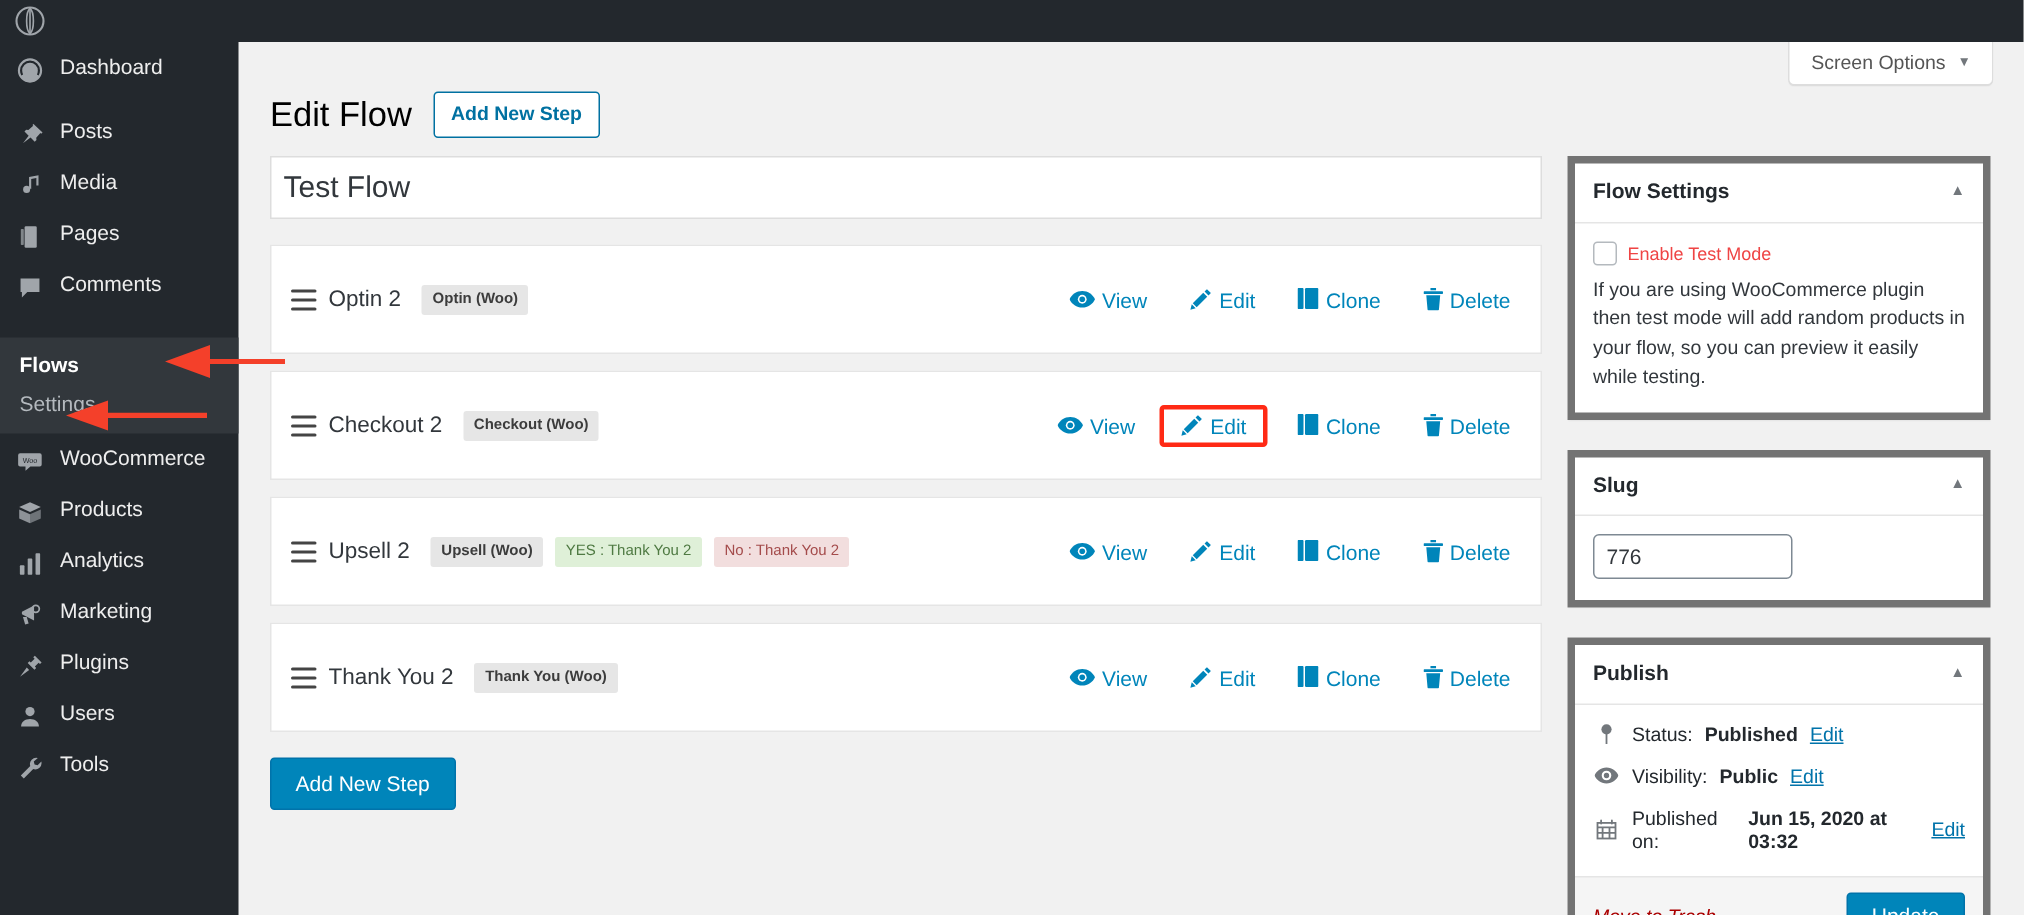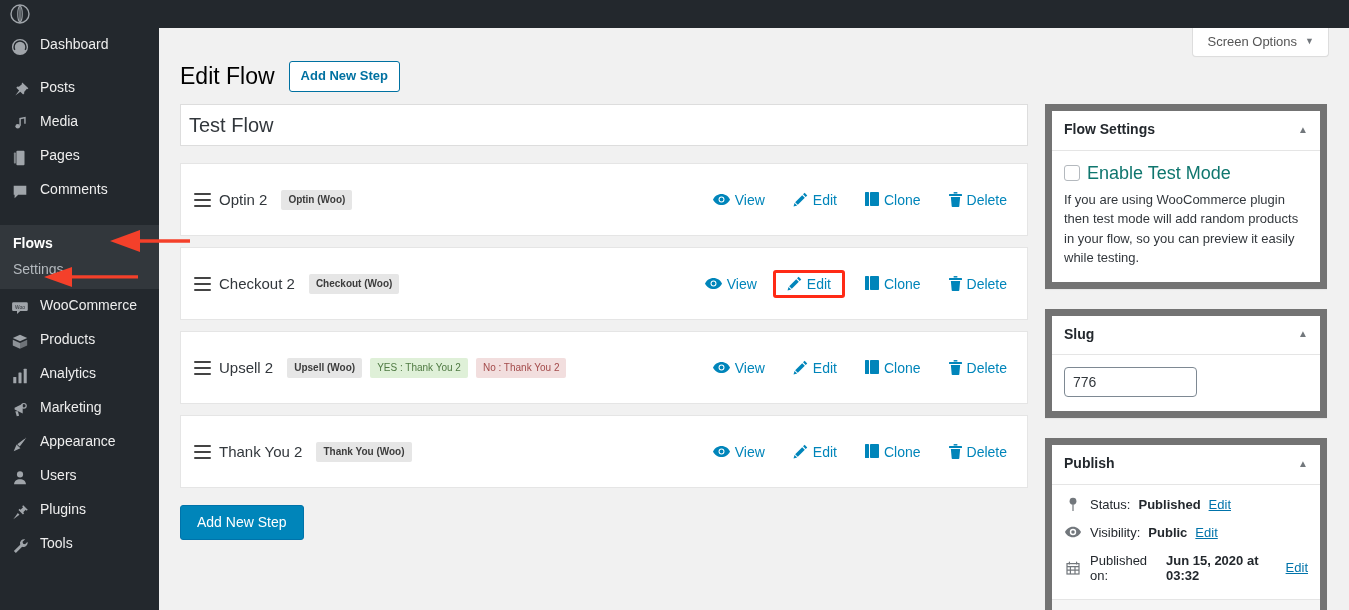--- a/index.html
+++ b/index.html
@@ -221,21 +221,21 @@
     font-weight: normal;
     border-radius: 3px;
     padding: 7px 16px 8px;
     cursor: pointer;
     line-height: 1.3;
   }
 
   
   .postbox {
     background: #fff;
-    border: 7px solid #737373;
+    border: 5px solid #737373;
     margin-bottom: 20px;
     box-shadow: 0 1px 1px rgba(0,0,0,.04);
   }
   .postbox-header {
     display: flex; align-items: center; justify-content: space-between;
     border-bottom: 1px solid #e5e5e5;
     padding: 9px 12px 10px;
   }
   .postbox-header h2 {
     margin: 0;
@@ -249,21 +249,21 @@
 
   .cb-line { display: flex; align-items: center; gap: 7px; margin-bottom: 6px; }
   .cb-box {
     width: 16px; height: 16px;
     border: 1px solid #b4b9be;
     background: #fff;
     border-radius: 3px;
     flex: 0 0 16px;
     cursor: pointer;
   }
-  .cb-label { font-size: 18px; color: #0f766e; }
+  .cb-label { font-size: 12px; color: #ef4444; }
   .help-text {
     font-size: 13px;
     color: #32373c;
     line-height: 1.5;
     margin: 0;
   }
 
   #slug-input {
     width: 133px;
     height: 30px;
@@ -442,48 +442,39 @@
     <span class="mi-icon">
       <svg width="18" height="18" viewBox="0 0 20 20" fill="currentColor">
         <path d="M4 7.5l9-4.5v11l-9-4.5z"></path>
         <circle cx="14.3" cy="5.4" r="2.6" fill="none" stroke="currentColor" stroke-width="1.3"></circle>
         <path d="M4.8 11.4l1.6 5.6 2.6-.7-1.4-4.9z"></path>
       </svg>
     </span>
     <span>Marketing</span>
   </div>
 
-  <div class="menu-item">
-    <span class="mi-icon">
-      <svg width="18" height="18" viewBox="0 0 20 20" fill="currentColor">
-        <path d="M17.6 3.4c-.8-.9-2-.5-3.2.4L7 9.2l2.7 2.7 5.5-7.4c.9-1.2 1.3-2.4.4-3.1z" transform="translate(0,1)"></path>
-        <path d="M6.2 10.6L3 18l7.4-3.2z"></path>
-      </svg>
-    </span>
-    <span>Appearance</span>
+
+  <div class="menu-item">
+    <span class="mi-icon">
+      <svg width="18" height="18" viewBox="0 0 20 20" fill="currentColor">
+        <path d="M13.6 2.4l-1.2 1.2 1 1-2.8 2.8-1-1-1.3 1.3 5 5 1.3-1.3-1-1 2.8-2.8 1 1 1.2-1.2z"></path>
+        <path d="M7.6 11.2L2.6 18l6.8-5z"></path>
+      </svg>
+    </span>
+    <span>Plugins</span>
   </div>
 
   <div class="menu-item">
     <span class="mi-icon">
       <svg width="18" height="18" viewBox="0 0 20 20" fill="currentColor">
         <circle cx="10" cy="6" r="3.4"></circle>
         <path d="M3.4 17c0-3.6 3-5.6 6.6-5.6s6.6 2 6.6 5.6z"></path>
       </svg>
     </span>
     <span>Users</span>
-  </div>
-
-  <div class="menu-item">
-    <span class="mi-icon">
-      <svg width="18" height="18" viewBox="0 0 20 20" fill="currentColor">
-        <path d="M13.6 2.4l-1.2 1.2 1 1-2.8 2.8-1-1-1.3 1.3 5 5 1.3-1.3-1-1 2.8-2.8 1 1 1.2-1.2z"></path>
-        <path d="M7.6 11.2L2.6 18l6.8-5z"></path>
-      </svg>
-    </span>
-    <span>Plugins</span>
   </div>
 
   <div class="menu-item">
     <span class="mi-icon">
       <svg width="18" height="18" viewBox="0 0 20 20" fill="currentColor">
         <path d="M15.8 2.6a4.7 4.7 0 00-5.6 6l-7 7 2.2 2.2 7-7a4.7 4.7 0 006-5.6l-2.8 2.8-2.2-.6-.6-2.2z"></path>
       </svg>
     </span>
     <span>Tools</span>
   </div>

